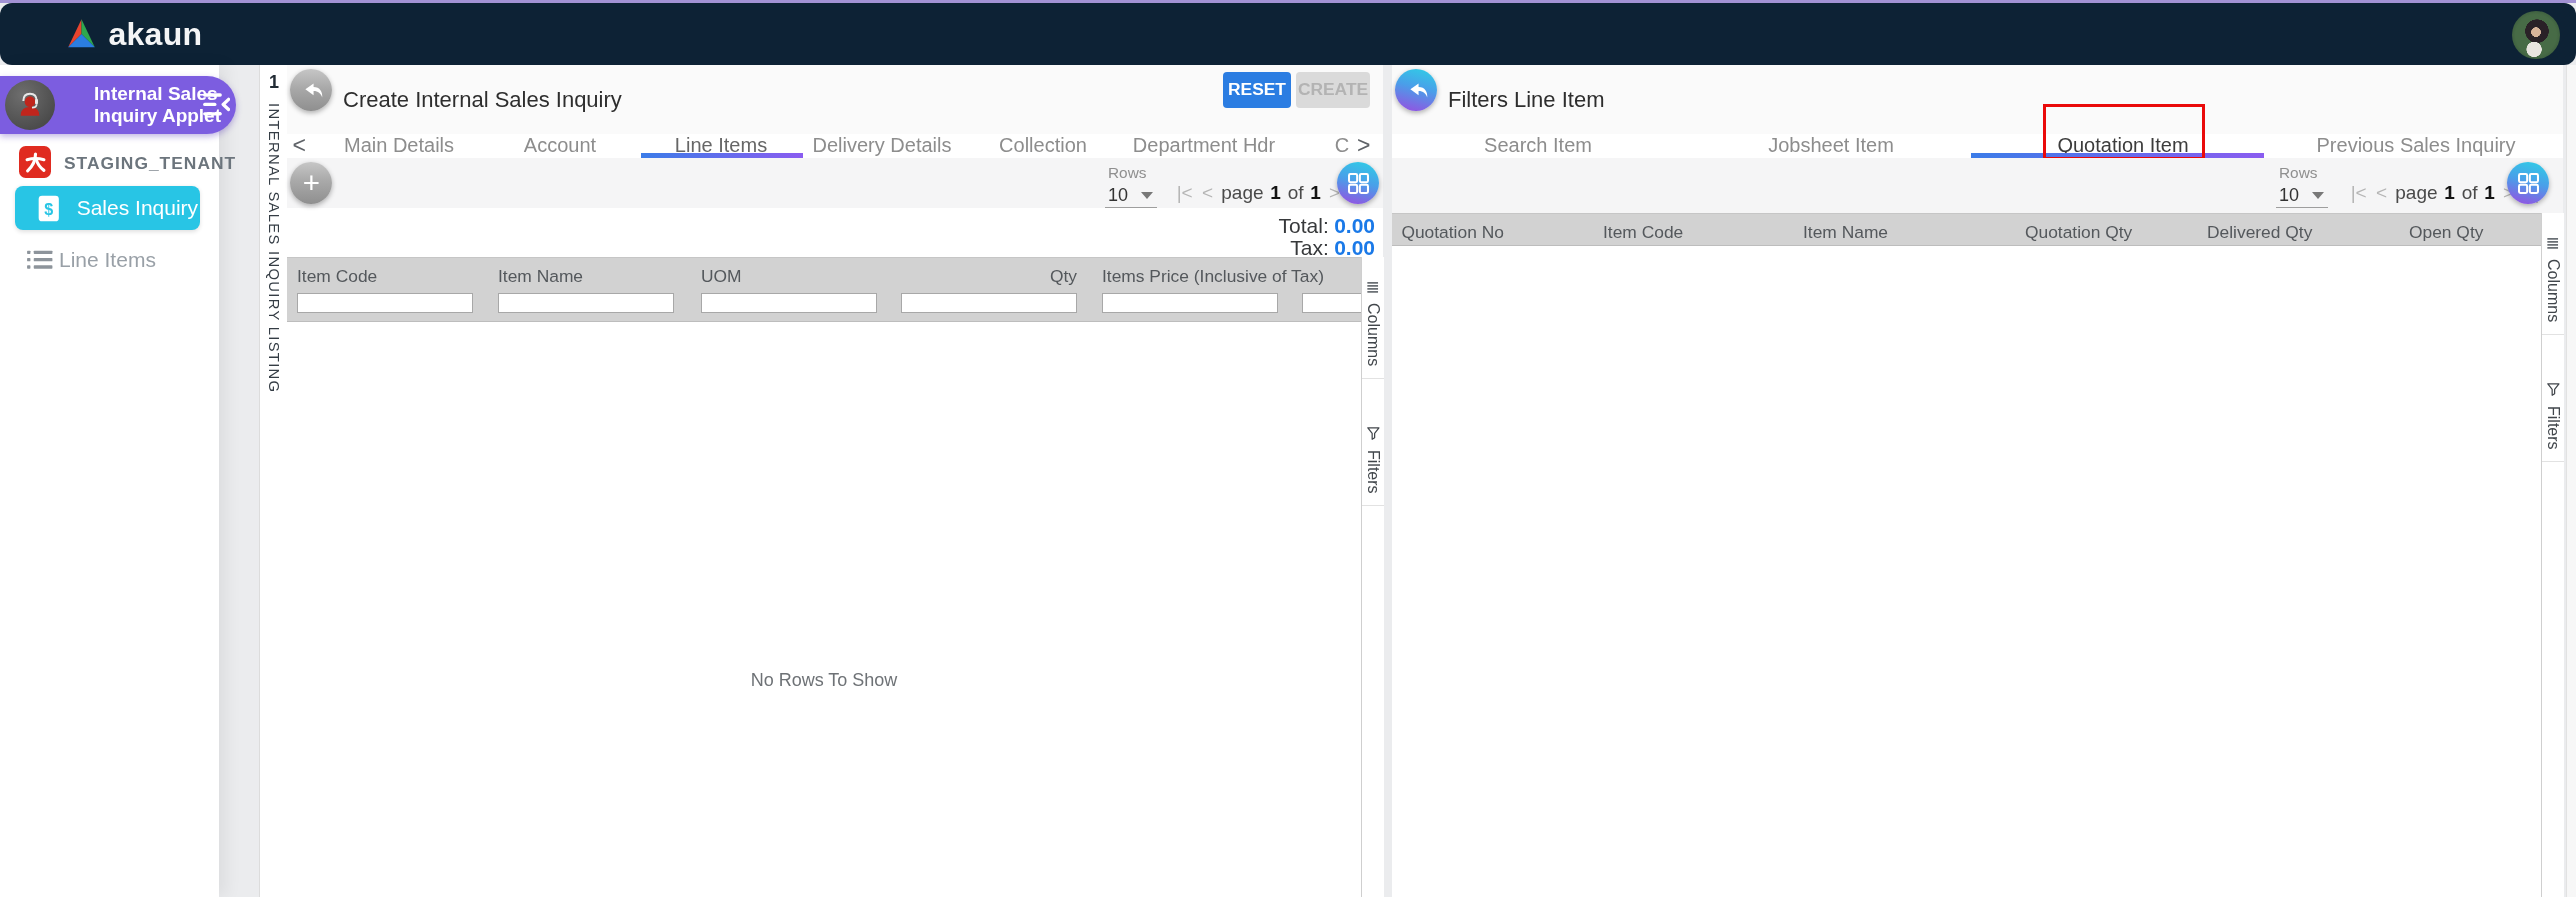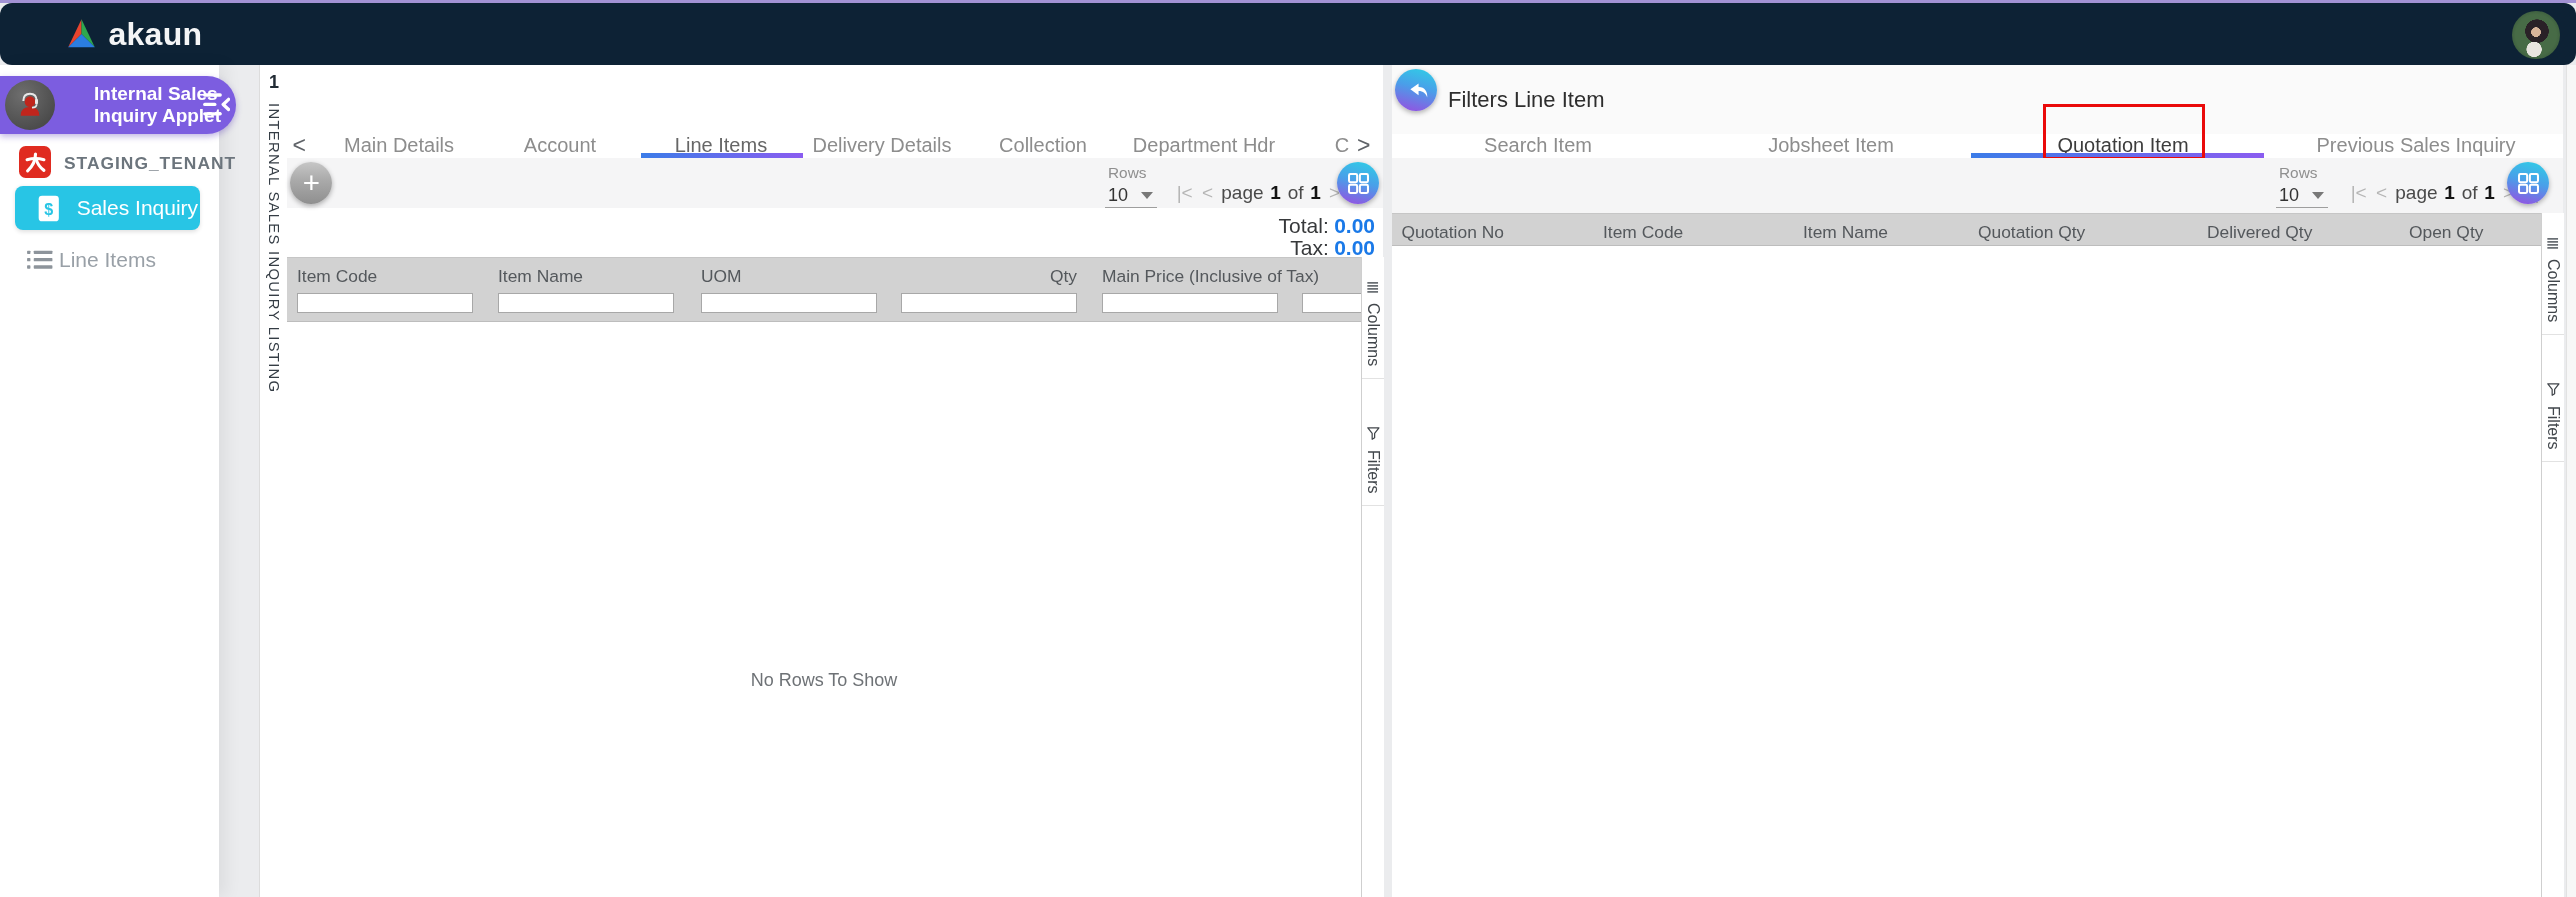--- a/index.html
+++ b/index.html
@@ -182,20 +182,30 @@
     <span class="lineitems-label">Line Items</span>
   </div>
 </div>
 
 <div class="listing-strip">
   <div class="listing-num">1</div>
   <div class="listing-label">INTERNAL SALES INQUIRY LISTING</div>
 </div>
 
 <div class="panel panel-main">
+  <div class="title-row">
+    <div class="back-btn back-gray">
+      <svg width="25.5" height="25.5" viewBox="0 0 56 56">
+        <path d="M32 14 L14 27 L32 40 L32 31 C42 31 48 37 51 45 C52 33 46 22 32 22 Z" fill="#ffffff"></path>
+      </svg>
+    </div>
+    <span class="panel-title">Create Internal Sales Inquiry</span>
+    <button class="btn btn-reset">RESET</button>
+    <button class="btn btn-create">CREATE</button>
+  </div>
 
   <span class="tab-chevron" style="left:5.4px;">&lt;</span>
   <span class="tab" style="left:112px;">Main Details</span>
   <span class="tab" style="left:273px;">Account</span>
   <span class="tab active-main" style="left:434px;">Line Items</span>
   <span class="tab" style="left:595px;">Delivery Details</span>
   <span class="tab" style="left:756px;">Collection</span>
   <span class="tab" style="left:917px;">Department Hdr</span>
   <span class="tab" style="left:1055px;">C</span>
   <span class="tab-chevron" style="left:1070px;">&gt;</span>
@@ -225,21 +235,21 @@
       <span>Tax:</span><span class="val">0.00</span>
     </div>
   </div>
 
   <div class="grid-area grid-area-main">
     <div class="grid-header gh-main">
       <span class="col-label" style="left:10px;">Item Code</span>
       <span class="col-label" style="left:211px;">Item Name</span>
       <span class="col-label" style="left:414px;">UOM</span>
       <span class="col-label" style="left:614px;width:176px;text-align:right;">Qty</span>
-      <span class="col-label" style="left:815px;width:176px;text-align:center;">Main Price (Inclusive of Tax)</span>
+      <span class="col-label" style="left:815px;width:176px;text-align:center;">Items Price (Inclusive of Tax)</span>
       <input class="filter-input" style="left: 10px;">
       <input class="filter-input" style="left: 211px;">
       <input class="filter-input" style="left: 414px;">
       <input class="filter-input" style="left: 614px;">
       <input class="filter-input" style="left: 815px;">
       <input class="filter-input" style="left: 1015px;">
     </div>
     <div class="empty-text" style="left:537px;top:413px;">No Rows To Show</div>
   </div>
 
@@ -292,21 +302,21 @@
       <rect x="3" y="19" width="12" height="12" rx="2" fill="none" stroke="#ffffff" stroke-width="3"></rect>
       <rect x="19" y="19" width="12" height="12" rx="2" fill="none" stroke="#ffffff" stroke-width="3"></rect>
     </svg>
   </div>
 
   <div class="grid-area grid-area-right">
     <div class="grid-header gh-right">
       <span class="col-label" style="left:9.4px;">Quotation No</span>
       <span class="col-label" style="left:211px;">Item Code</span>
       <span class="col-label" style="left:411px;">Item Name</span>
-      <span class="col-label" style="left:586px;">Quotation Qty</span>
+      <span class="col-label" style="left:633px;">Quotation Qty</span>
       <span class="col-label" style="left:815px;">Delivered Qty</span>
       <span class="col-label" style="left:1017px;">Open Qty</span>
     </div>
   </div>
 
   <div class="side-strip side-strip-right">
     <div class="side-tab" style="top:14.8px;">
       <svg width="13.4" height="10.7" viewBox="0 0 20 16">
         <rect x="2" y="0" width="16" height="2.6" fill="#6a6f74"></rect>
           <rect x="2" y="4.5" width="16" height="2.6" fill="#6a6f74"></rect>

